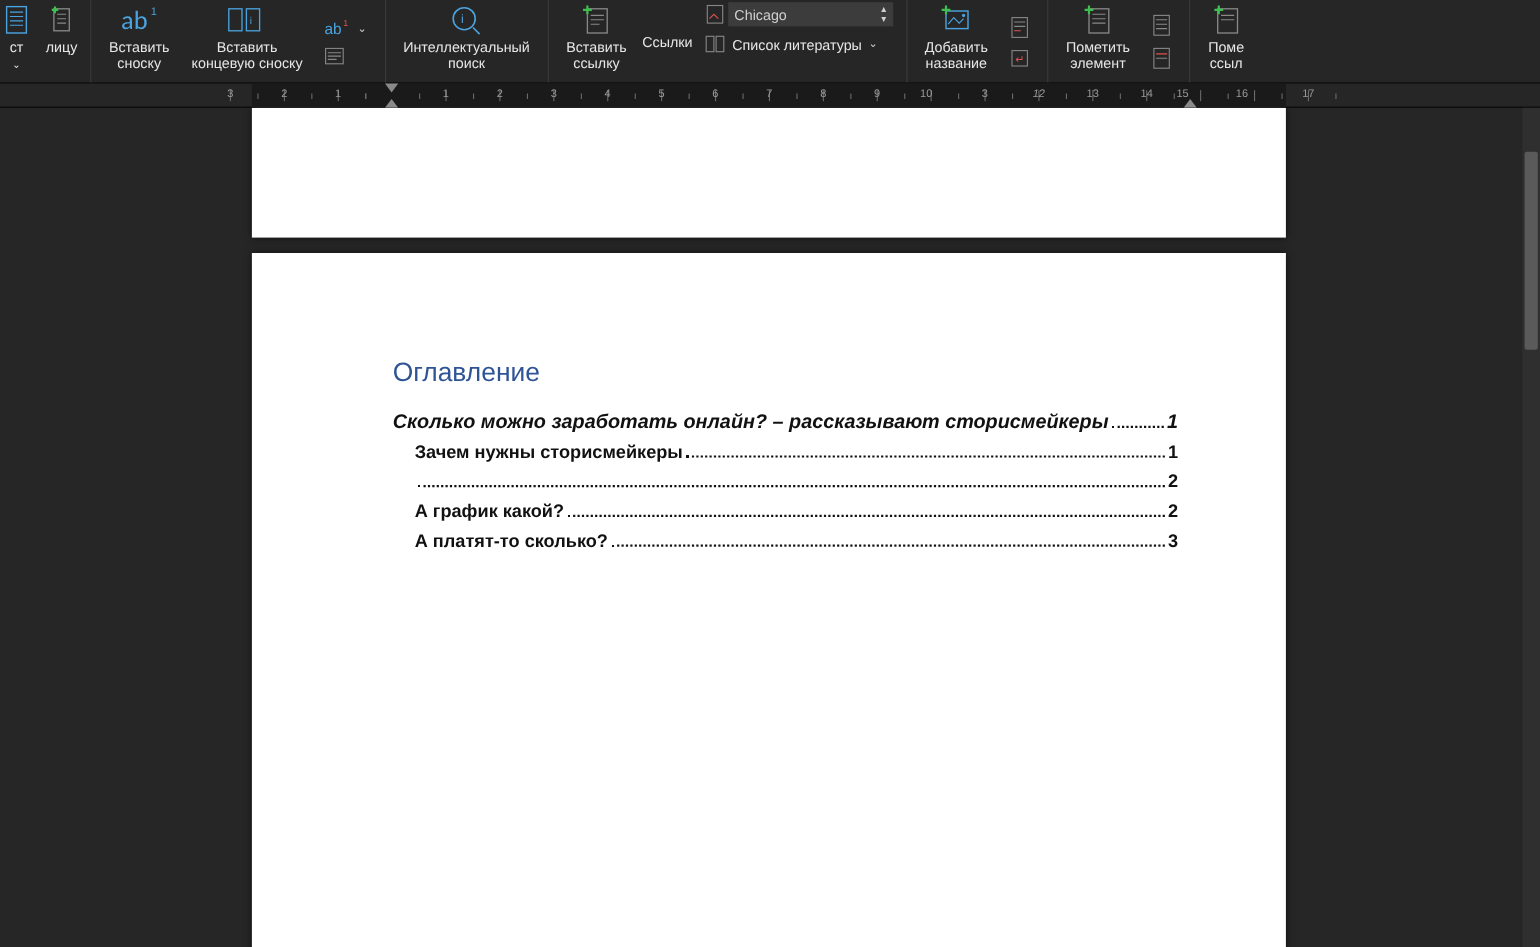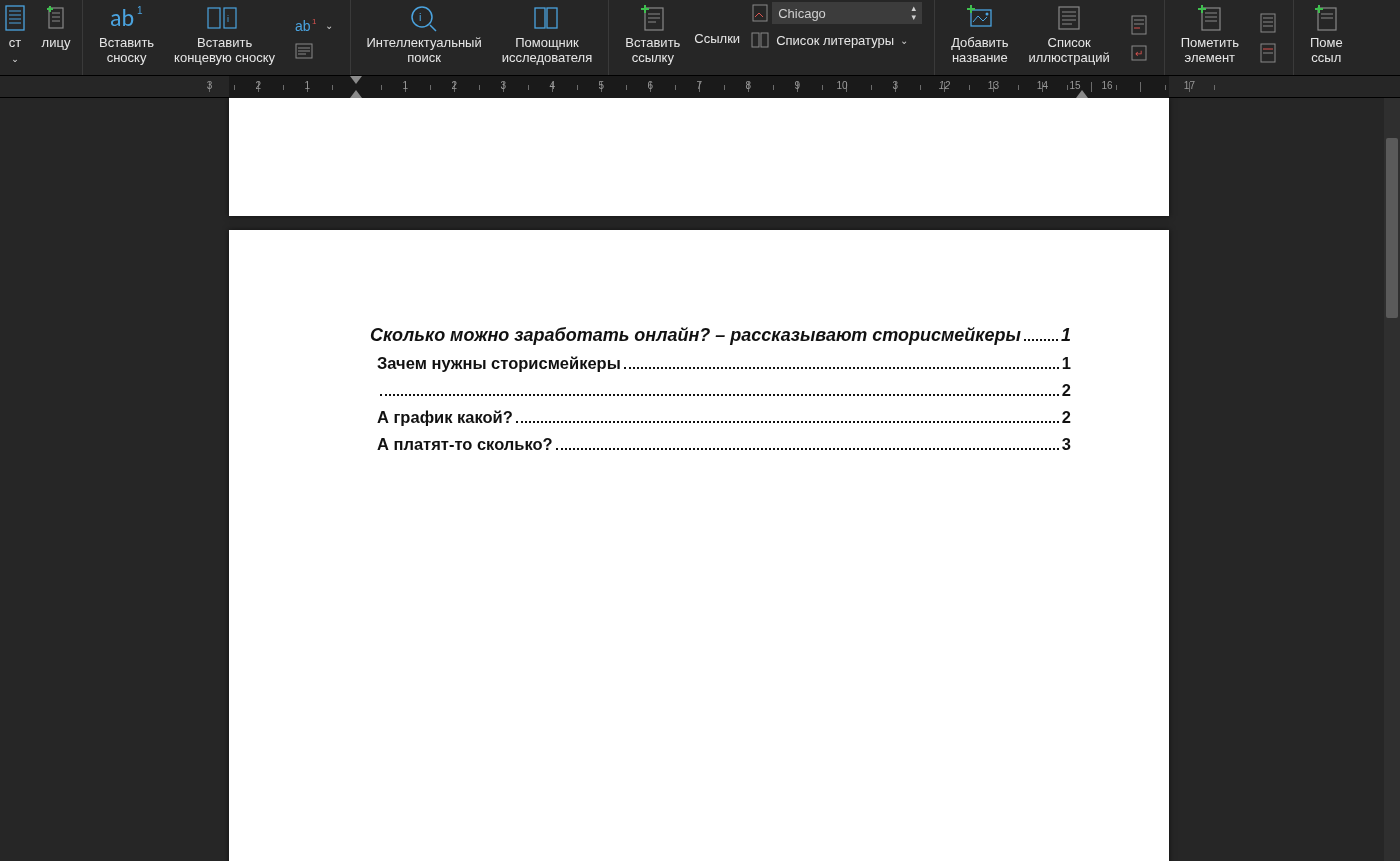--- a/index.html
+++ b/index.html
@@ -156,21 +156,20 @@
     display: flex;
     align-items: baseline;
     font-family: Arial, sans-serif;
     margin-bottom: 8px;
   }
   .toc-entry.level1 {
     font-weight: 700;
     font-style: italic;
     font-size: 18px;
     color: #111;
-    margin-left: 13px;
   }
   .toc-entry.level2 {
     font-weight: 700;
     font-size: 16.5px;
     color: #111;
     margin-left: 20px;
   }
   .toc-text { white-space: nowrap; }
   .toc-leader {
     flex: 1;
@@ -278,30 +277,20 @@
       <span class="icon">
         <svg width="30" height="28">
             <circle cx="13" cy="13" r="10" fill="none" stroke="#4aa3df" stroke-width="1.5"></circle>
             <line x1="21" y1="21" x2="27" y2="27" stroke="#4aa3df" stroke-width="1.5"></line>
             <text x="10" y="17" font-size="11" fill="#4aa3df">i</text>
           </svg>
       </span>
       <span class="label">Интеллектуальный
 поиск</span>
     </div>
-    <div class="ribbon-btn">
-      <span class="icon">
-        <svg width="32" height="28">
-          <rect x="4" y="4" width="10" height="20" fill="none" stroke="#4aa3df" stroke-width="1.3"></rect>
-          <rect x="16" y="4" width="10" height="20" fill="none" stroke="#4aa3df" stroke-width="1.3"></rect>
-        </svg>
-      </span>
-      <span class="label">Помощник
-исследователя</span>
-    </div>
   </div>
 
   <div class="ribbon-group">
     <div class="ribbon-btn">
       <span class="icon">
         <svg width="28" height="28">
             <rect x="6" y="4" width="18" height="22" fill="none" stroke="#888" stroke-width="1.2"></rect>
             <line x1="9" y1="10" x2="21" y2="10" stroke="#888"></line>
             <line x1="9" y1="14" x2="21" y2="14" stroke="#888"></line>
             <line x1="9" y1="18" x2="17" y2="18" stroke="#888"></line>
@@ -351,33 +340,20 @@
         <svg width="30" height="28">
             <rect x="6" y="6" width="20" height="16" fill="none" stroke="#4aa3df" stroke-width="1.3"></rect>
             <polyline points="8,18 13,12 18,17 22,13" fill="none" stroke="#4aa3df"></polyline>
             <circle cx="22" cy="10" r="1.5" fill="#4aa3df"></circle>
             <line x1="2" y1="5" x2="10" y2="5" stroke="#3fbf4f" stroke-width="2"></line>
             <line x1="6" y1="1" x2="6" y2="9" stroke="#3fbf4f" stroke-width="2"></line>
           </svg>
       </span>
       <span class="label">Добавить
 название</span>
-    </div>
-    <div class="ribbon-btn">
-      <span class="icon">
-        <svg width="26" height="28">
-            <rect x="3" y="3" width="20" height="22" fill="none" stroke="#888" stroke-width="1.2"></rect>
-            <line x1="6" y1="8" x2="20" y2="8" stroke="#888"></line>
-            <line x1="6" y1="12" x2="20" y2="12" stroke="#888"></line>
-            <line x1="6" y1="16" x2="20" y2="16" stroke="#888"></line>
-            <line x1="6" y1="20" x2="16" y2="20" stroke="#888"></line>
-          </svg>
-      </span>
-      <span class="label">Список
-иллюстраций</span>
     </div>
     <div class="small-col">
       <div class="small-btn">
         <span>
           <svg width="18" height="22">
               <rect x="2" y="2" width="14" height="18" fill="none" stroke="#888"></rect>
               <line x1="4" y1="6" x2="14" y2="6" stroke="#888"></line>
               <line x1="4" y1="10" x2="14" y2="10" stroke="#888"></line>
               <line x1="4" y1="14" x2="10" y2="14" stroke="#d9534f"></line>
             </svg>
@@ -503,34 +479,35 @@
       <div class="rtick major" style="left: 764.4px;"></div>
       <div class="rnum" style="left: 764.4px;">13</div>
       <div class="rtick minor" style="left: 788.9px;"></div>
       <div class="rtick major" style="left: 813.4px;"></div>
       <div class="rnum" style="left: 813.4px;">14</div>
       <div class="rtick minor" style="left: 837.9px;"></div>
       <div class="rtick major" style="left: 862.4px;"></div>
       <div class="rnum" style="left: 846px;">15</div>
       <div class="rtick minor" style="left: 886.9px;"></div>
       <div class="rtick major" style="left: 911.4px;"></div>
-      <div class="rnum" style="left: 878px;">16</div>
+      <div class="rnum" style="left: 900px;">16</div>
       <div class="rtick minor" style="left: 935.9px;"></div>
       <div class="rtick major" style="left: 960.4px;"></div>
       <div class="rnum" style="left: 960.4px;">17</div>
       <div class="rtick minor" style="left: 984.9px;"></div>
       <div class="ruler-marker down" style="left: 121.4px;"></div>
       <div class="ruler-marker up" style="left: 121.4px;"></div>
       <div class="ruler-marker up" style="left: 846.6px;"></div>
     </div>
 </div>
 
 <div class="doc-area">
   <div class="page page1"></div>
   <div class="page page2">
+    <div class="toc-title">Оглавление</div>
     <div id="toc-list">
         <div class="toc-entry level1">
           <span class="toc-text">Сколько можно заработать онлайн? – рассказывают сторисмейкеры</span>
           <span class="toc-leader"></span>
           <span class="toc-page">1</span>
         </div>
         <div class="toc-entry level2">
           <span class="toc-text">Зачем нужны сторисмейкеры</span>
           <span class="toc-leader"></span>
           <span class="toc-page">1</span>

